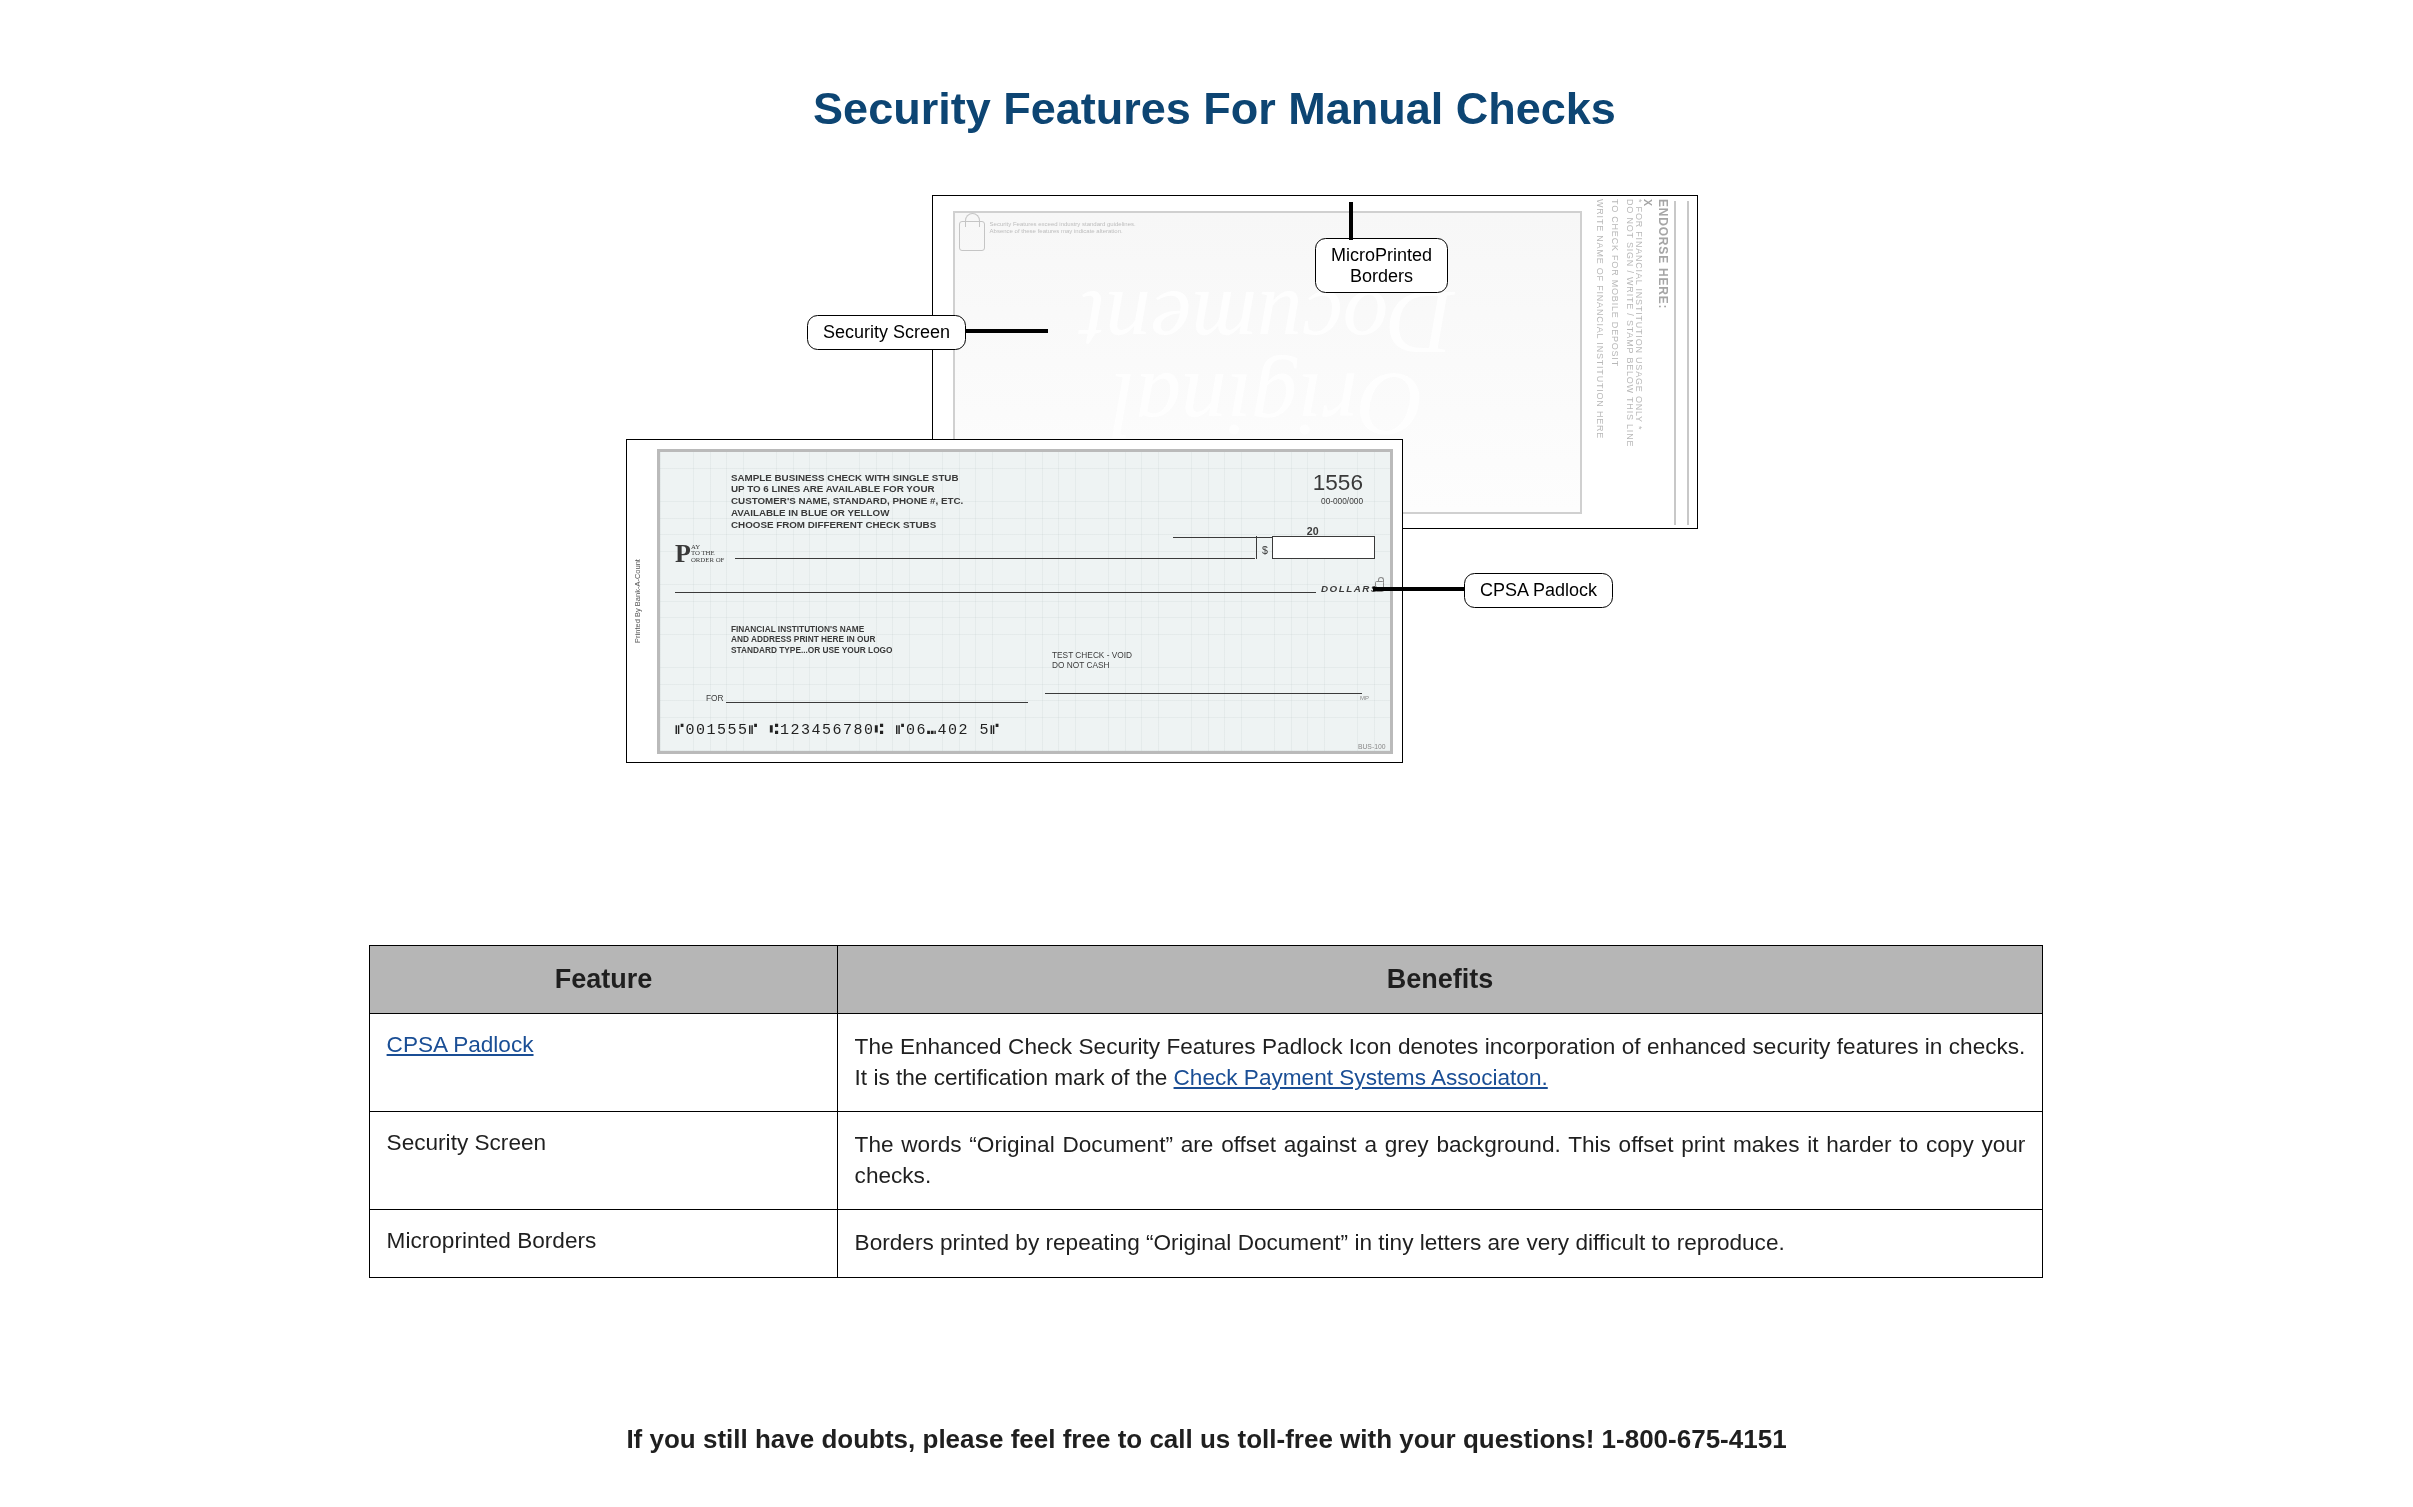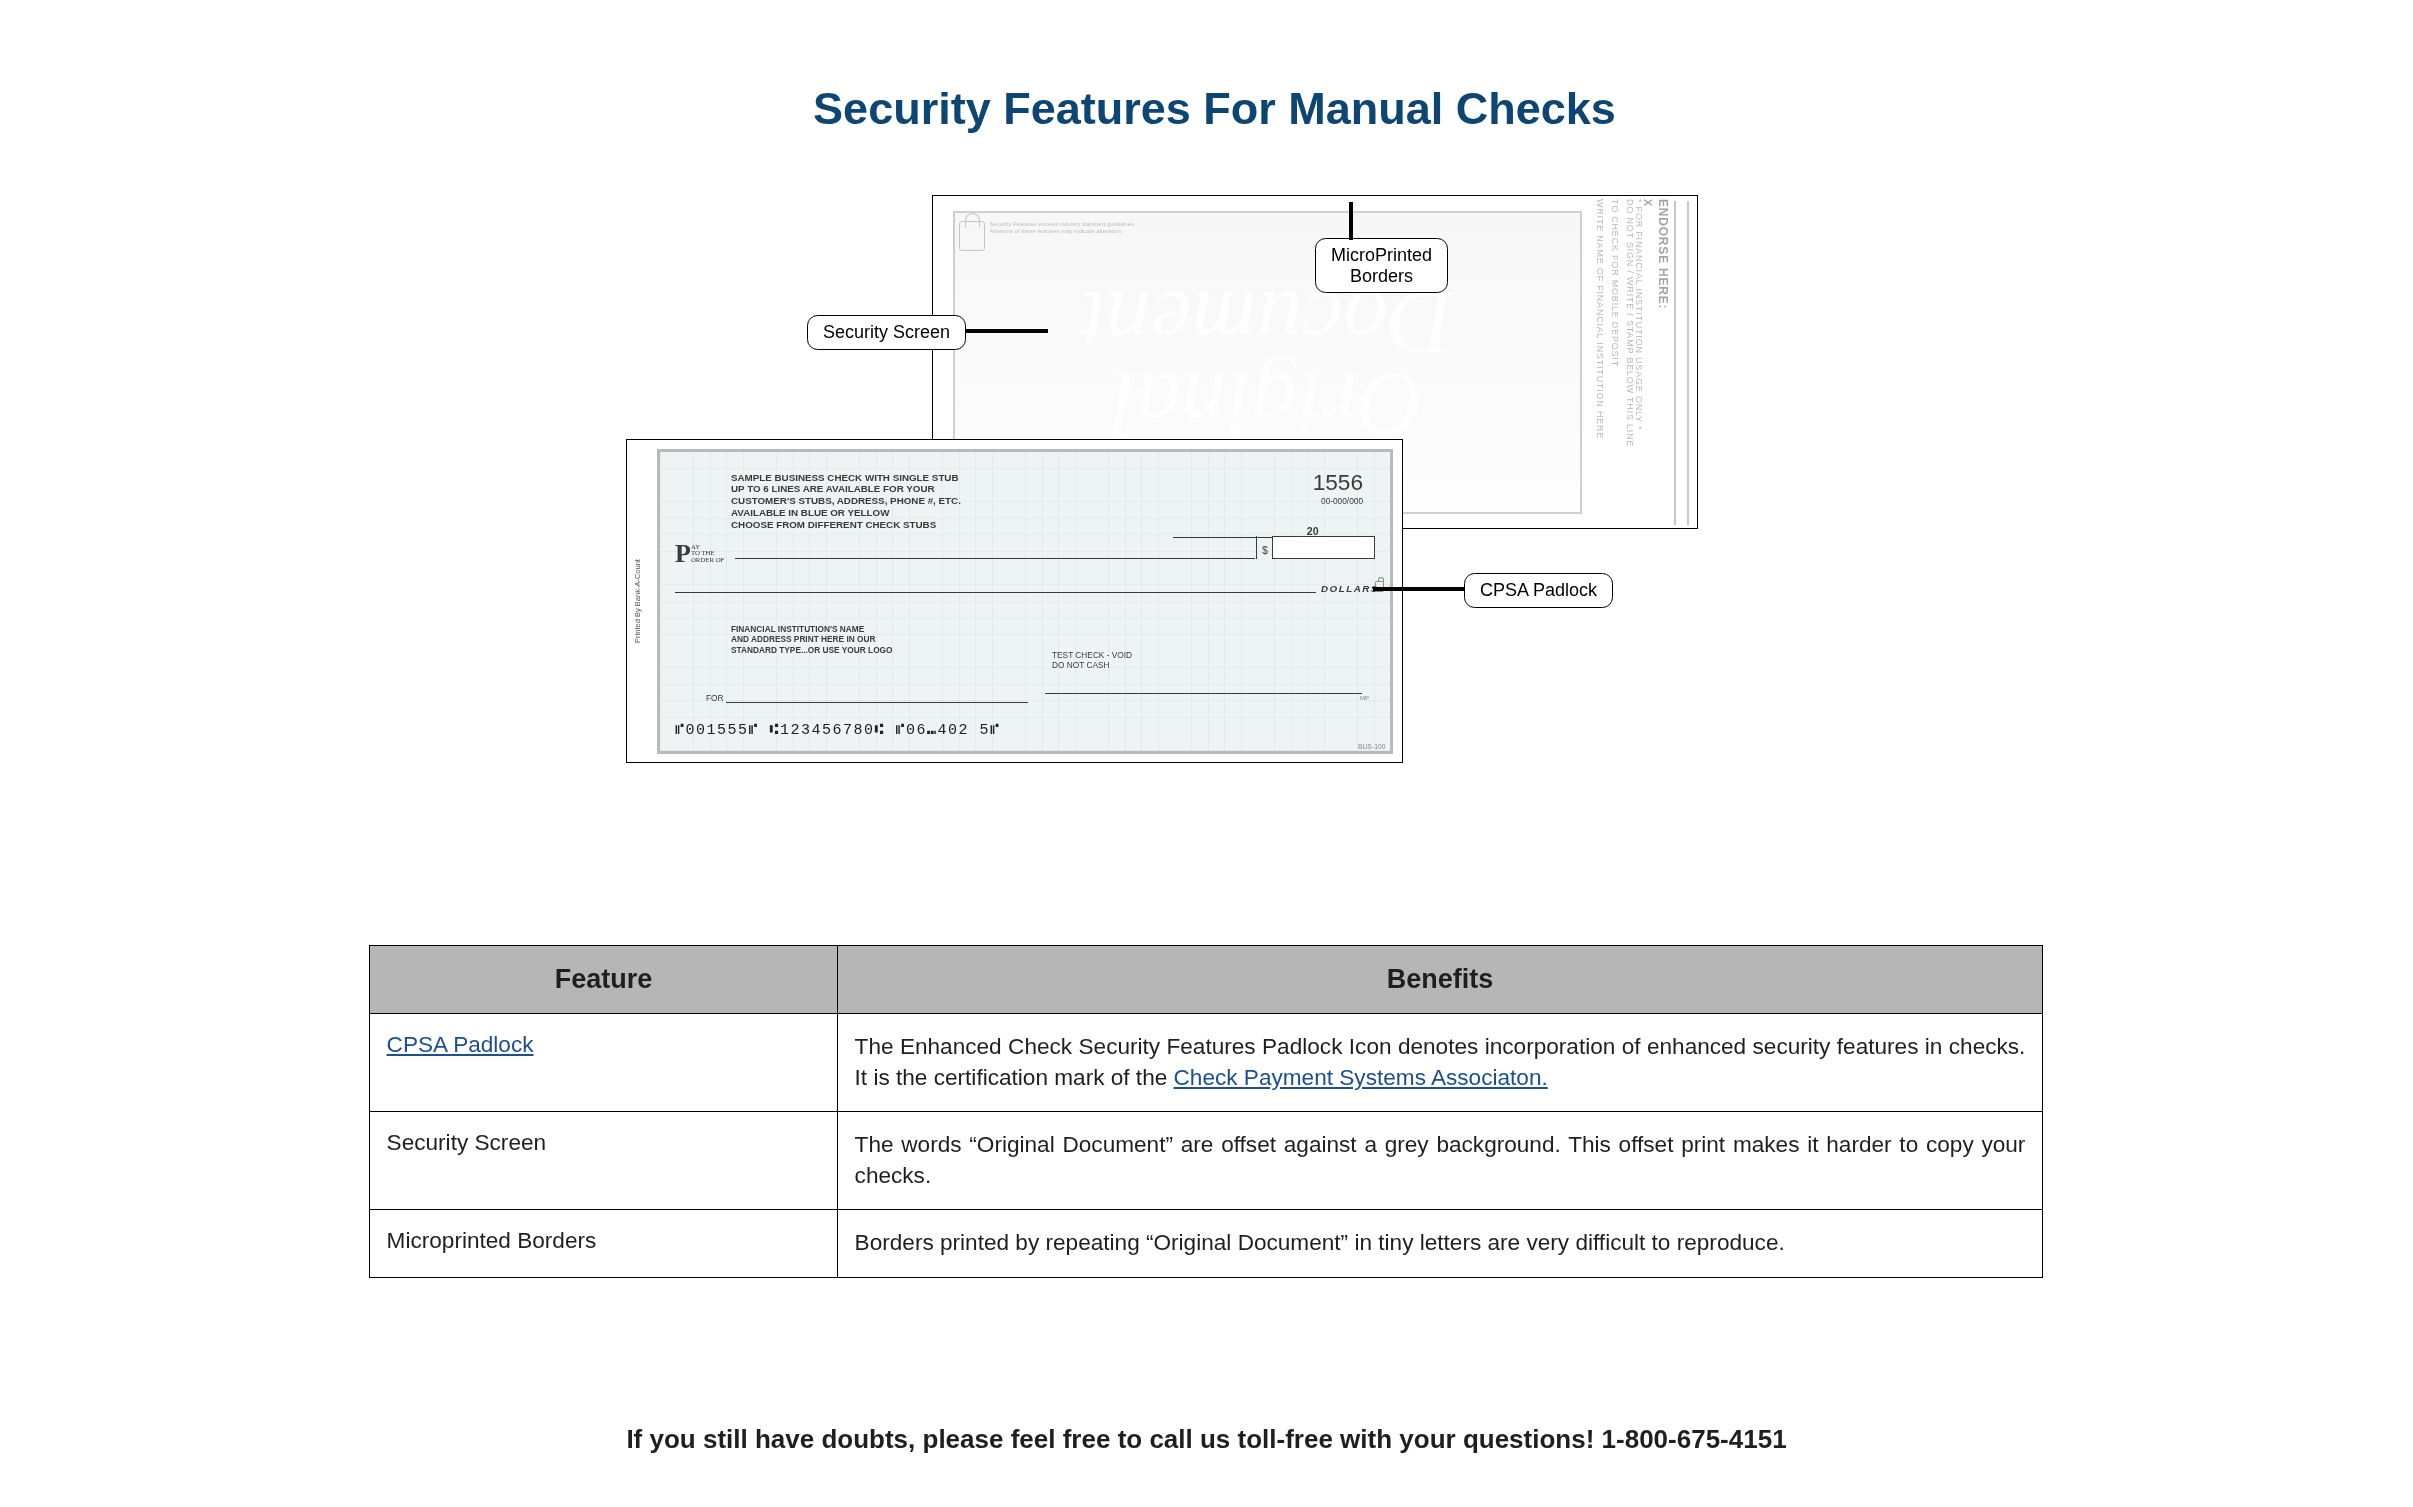--- a/index.html
+++ b/index.html
@@ -348,21 +348,21 @@
   <div class="back-line bl1"></div>
   <div class="back-line bl2"></div>
 </div>
 
 <div class="check-front">
   <div class="front-side-text">Printed By Bank-A-Count</div>
   <div class="front-inner">
     <div class="sample-block">
       <div>SAMPLE BUSINESS CHECK WITH SINGLE STUB</div>
       <div>UP TO 6 LINES ARE AVAILABLE FOR YOUR</div>
-      <div>CUSTOMER'S STUBS, ADDRESS, PHONE #, ETC.</div>
+      <div>CUSTOMER'S NAME, STANDARD, PHONE #, ETC.</div>
       <div>AVAILABLE IN BLUE OR YELLOW</div>
       <div>CHOOSE FROM DIFFERENT CHECK STUBS</div>
     </div>
     <div class="check-number">
       <div class="num">1556</div>
       <div class="sub">00-000/000</div>
     </div>
     <div class="date-line">
       <span class="date-underline"></span>
       <span class="date-twenty">20</span>

